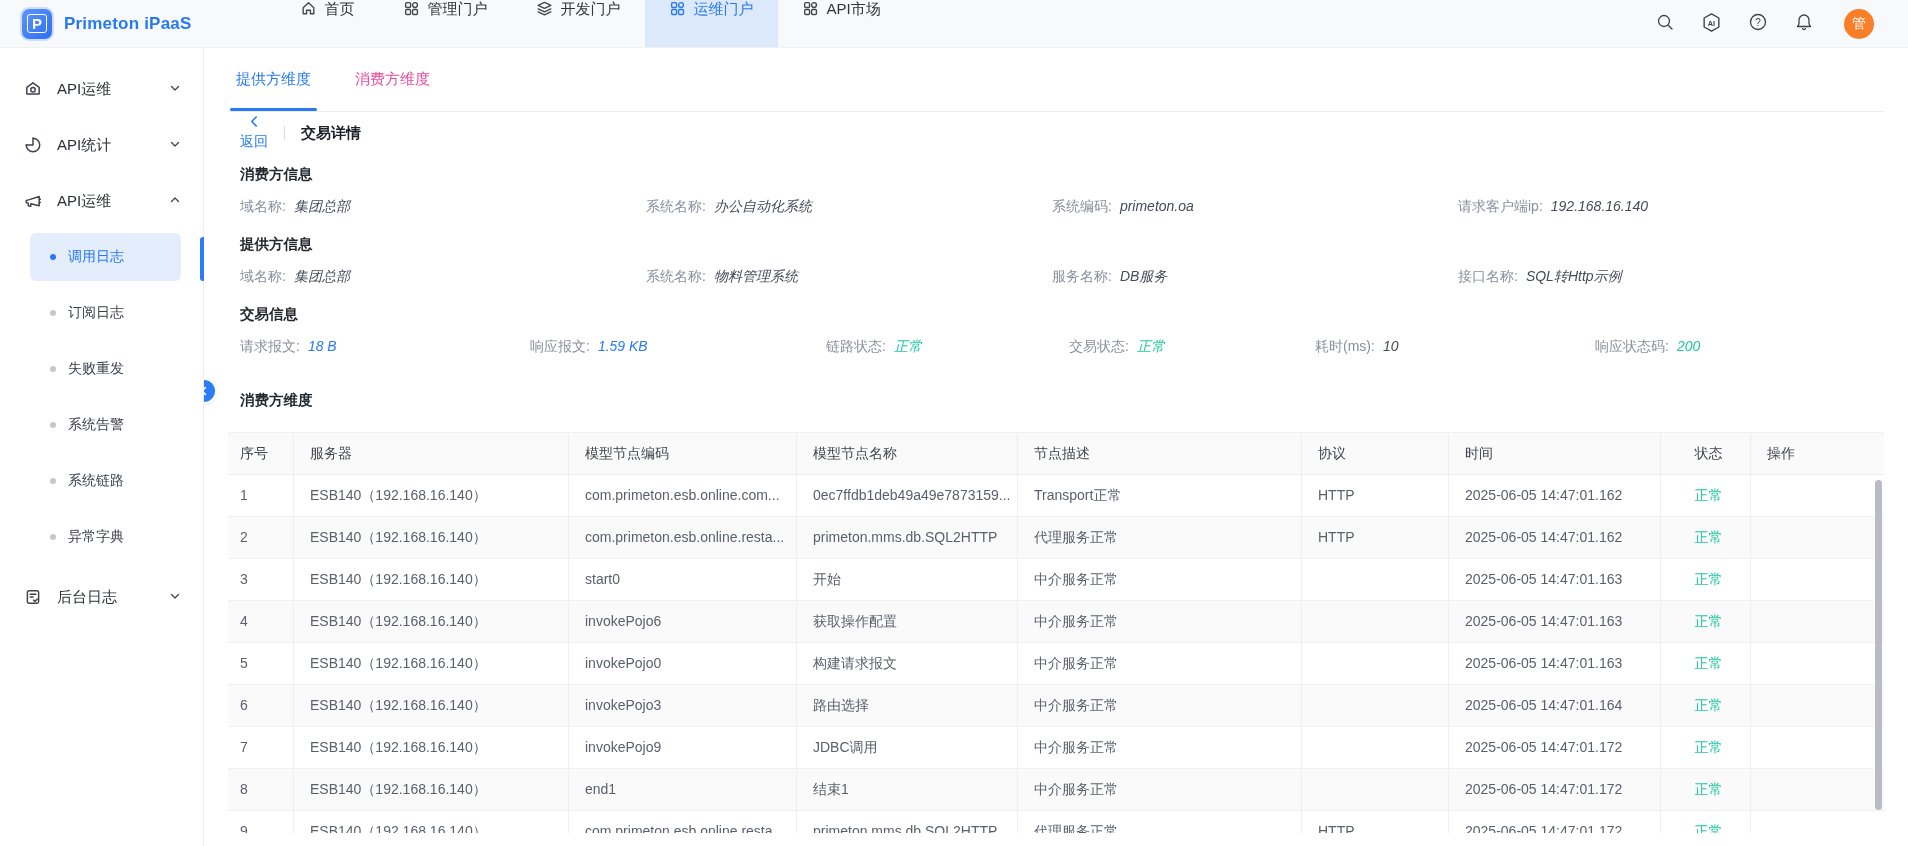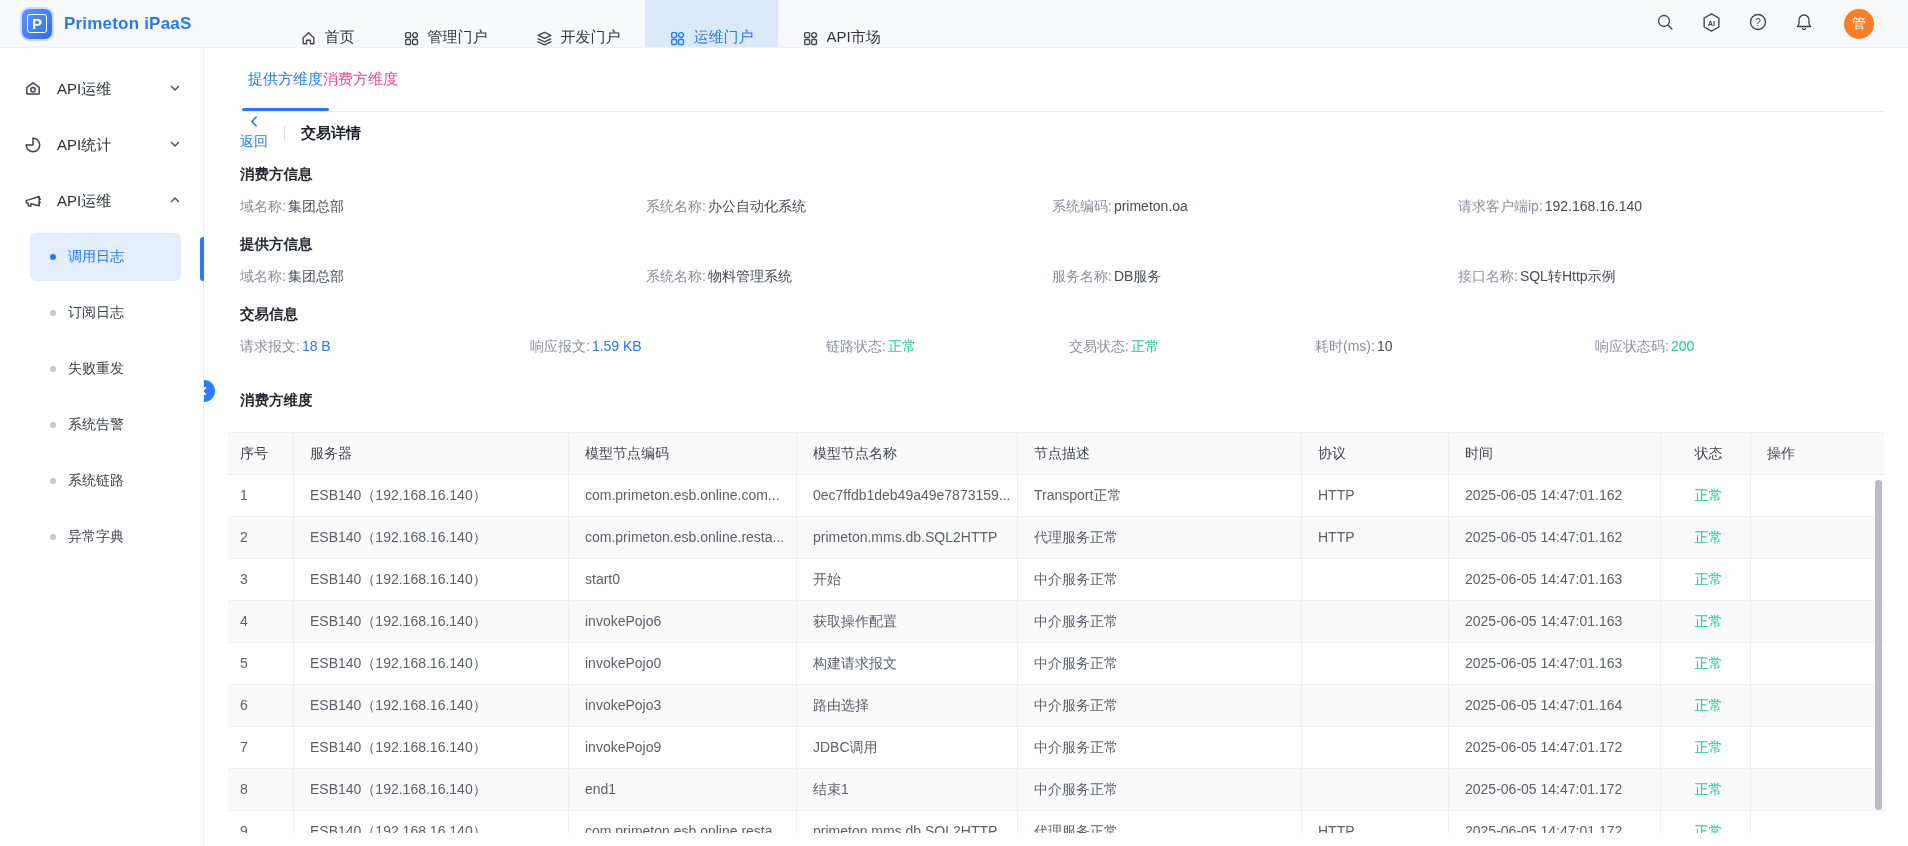--- a/index.html
+++ b/index.html
@@ -14,21 +14,21 @@
   .icon{display:inline-flex;align-items:center;justify-content:center;line-height:0;}
   .icon svg{display:block;}
 
   
   .topbar{height:48px;background:#f8f9fb;border-bottom:1px solid #eef0f3;display:flex;align-items:center;position:relative;z-index:5;}
   .brand{display:flex;align-items:center;margin-left:22px;}
   .logo{width:30px;height:30px;border-radius:7px;background:linear-gradient(135deg,#5b97f8,#2f6ef0);position:relative;box-shadow:0 0 0 2px #cdddfb;display:flex;align-items:center;justify-content:center;}
   .logo span{color:#fff;font-weight:bold;font-size:15px;border:1.5px solid #fff;border-radius:3px;padding:0 4px;line-height:17px;}
   .brand-name{margin-left:12px;font-size:17px;font-weight:bold;color:var(--primary);letter-spacing:.2px;}
   .topnav{display:flex;align-items:stretch;height:100%;margin-left:84px;}
-  .nav-item{display:flex;align-items:flex-end;gap:8px;padding:0 24px;cursor:pointer;color:#30343d;font-size:15px;}
+  .nav-item{display:flex;align-items:flex-start;gap:8px;padding:0 24px;cursor:pointer;color:#30343d;font-size:15px;}
   .nav-item .icon{color:#43474f;}
   .nav-item.active{background:var(--primary-bg);color:var(--primary);}
   .nav-item.active .icon{color:var(--primary);}
   .top-actions{margin-left:auto;display:flex;align-items:center;gap:26px;margin-right:34px;}
   .action-icon{color:#3c4049;cursor:pointer;}
   .avatar{width:30px;height:30px;border-radius:50%;background:var(--avatar);color:#fff;display:flex;align-items:center;justify-content:center;font-size:14px;cursor:pointer;margin-left:4px;}
 
   
   .shell{display:flex;height:798px;}
   .sidebar{width:204px;flex:0 0 204px;background:#fff;border-right:1px solid var(--border);padding-top:13px;position:relative;}
@@ -39,36 +39,36 @@
   .submenu{list-style:none;}
   .sub-item{height:48px;margin:4px 22px 8px 30px;border-radius:6px;display:flex;align-items:center;padding-left:20px;cursor:pointer;color:#3a3f49;}
   .sub-item .dot{width:6px;height:6px;border-radius:50%;background:#c3c7cf;margin-right:12px;flex:0 0 6px;}
   .sub-item.active{background:var(--pill-bg);color:var(--primary);}
   .sub-item.active .dot{background:var(--primary);}
   .side-active-indicator{position:absolute;right:-3px;top:189px;width:6px;height:44px;border-radius:3px;background:#2b7cf6;}
 
   
   .main{flex:1;background:#fff;position:relative;padding:0 24px;overflow:hidden;}
   .collapse-btn{position:absolute;left:-11px;top:332px;width:22px;height:22px;border-radius:50%;background:#2b7cf6;box-shadow:0 0 0 2px #fff,0 1px 4px rgba(43,124,246,.45);display:flex;align-items:center;justify-content:center;color:#fff;cursor:pointer;z-index:6;}
-  .tabs{height:64px;border-bottom:1px solid #e9ebee;display:flex;align-items:stretch;padding:0 8px;margin-left:12px;}
+  .tabs{height:64px;border-bottom:1px solid #e9ebee;display:flex;align-items:stretch;gap:44px;padding:0 8px;}
   .tab{display:flex;align-items:center;font-size:15px;color:#ec4899;cursor:pointer;position:relative;}
   .tab.active{color:var(--primary);}
   .tab.active::after{content:"";position:absolute;left:-6px;right:-6px;bottom:0;height:3px;background:var(--primary);border-radius:2px;}
   .toolbar{margin-top:4px;height:34px;display:flex;align-items:center;padding-left:12px;}
   .back-link{display:flex;align-items:center;gap:6px;color:var(--primary);cursor:pointer;flex-direction:column;}
   .toolbar-divider{width:1px;height:14px;background:#d8dbe0;margin:0 16px;}
   .page-title{font-weight:bold;font-size:15px;color:#1d2129;}
 
   .sec-title{font-size:14.5px;font-weight:bold;color:#24282f;margin:16px 0 0 12px;height:20px;line-height:20px;}
   .sec-title.first{margin-top:14px;}
   .field-row{margin:12px 0 0 12px;height:22px;display:flex;align-items:center;}
   .field-row.grid4{display:grid;grid-template-columns:406px 406px 406px 1fr;}
   .field{white-space:nowrap;}
   .f-label{color:var(--txt-label);}
-  .f-value{color:#454b57;margin-left:2px;}
+  .f-value{color:#454b57;margin-left:8px;font-style:italic;}
   .f-value.link{color:var(--primary);cursor:pointer;}
   .f-value.success{color:var(--success);}
   .tx-row .field:nth-child(1){width:290px;}
   .tx-row .field:nth-child(2){width:296px;}
   .tx-row .field:nth-child(3){width:243px;}
   .tx-row .field:nth-child(4){width:246px;}
   .tx-row .field:nth-child(5){width:280px;}
 
   .chain-title{margin-top:32px;}
   
@@ -240,20 +240,36 @@
         </li>
         <li class="sub-item">
           <span class="dot"></span>
           <span>系统链路</span>
         </li>
         <li class="sub-item">
           <span class="dot"></span>
           <span>异常字典</span>
         </li>
       </ul>
+      <div class="side-item">
+        <span class="icon ">
+          <svg width="18" height="18" viewBox="0 0 16 16">
+            <rect x="3" y="2.5" width="10" height="11" rx="1.5" fill="none" stroke="currentColor" stroke-width="1.3" stroke-linecap="round" stroke-linejoin="round"></rect>
+            <line x1="5.5" y1="5.5" x2="10.5" y2="5.5" fill="none" stroke="currentColor" stroke-width="1.3" stroke-linecap="round" stroke-linejoin="round"></line>
+            <line x1="5.5" y1="8" x2="8" y2="8" fill="none" stroke="currentColor" stroke-width="1.3" stroke-linecap="round" stroke-linejoin="round"></line>
+            <path d="M8.5 10.8l1.3 1.2 2-2.2" fill="none" stroke="currentColor" stroke-width="1.3" stroke-linecap="round" stroke-linejoin="round"></path>
+          </svg>
+        </span>
+        <span class="side-label">后台日志</span>
+        <span class="chev"><span class="icon ">
+            <svg width="12" height="12" viewBox="0 0 12 12">
+              <polyline points="2.5,4.5 6,8 9.5,4.5" fill="none" stroke="currentColor" stroke-width="1.3" stroke-linecap="round" stroke-linejoin="round"></polyline>
+            </svg>
+          </span></span>
+      </div>
       <div class="side-active-indicator"></div>
     </aside>
 
   <main class="main">
     <div class="collapse-btn">
       <span class="icon">
         <svg width="10" height="10" viewBox="0 0 10 10">
             <polyline points="6.5,1.5 3,5 6.5,8.5" fill="none" stroke="#fff" stroke-width="1.6" stroke-linecap="round" stroke-linejoin="round"></polyline>
           </svg>
       </span>

